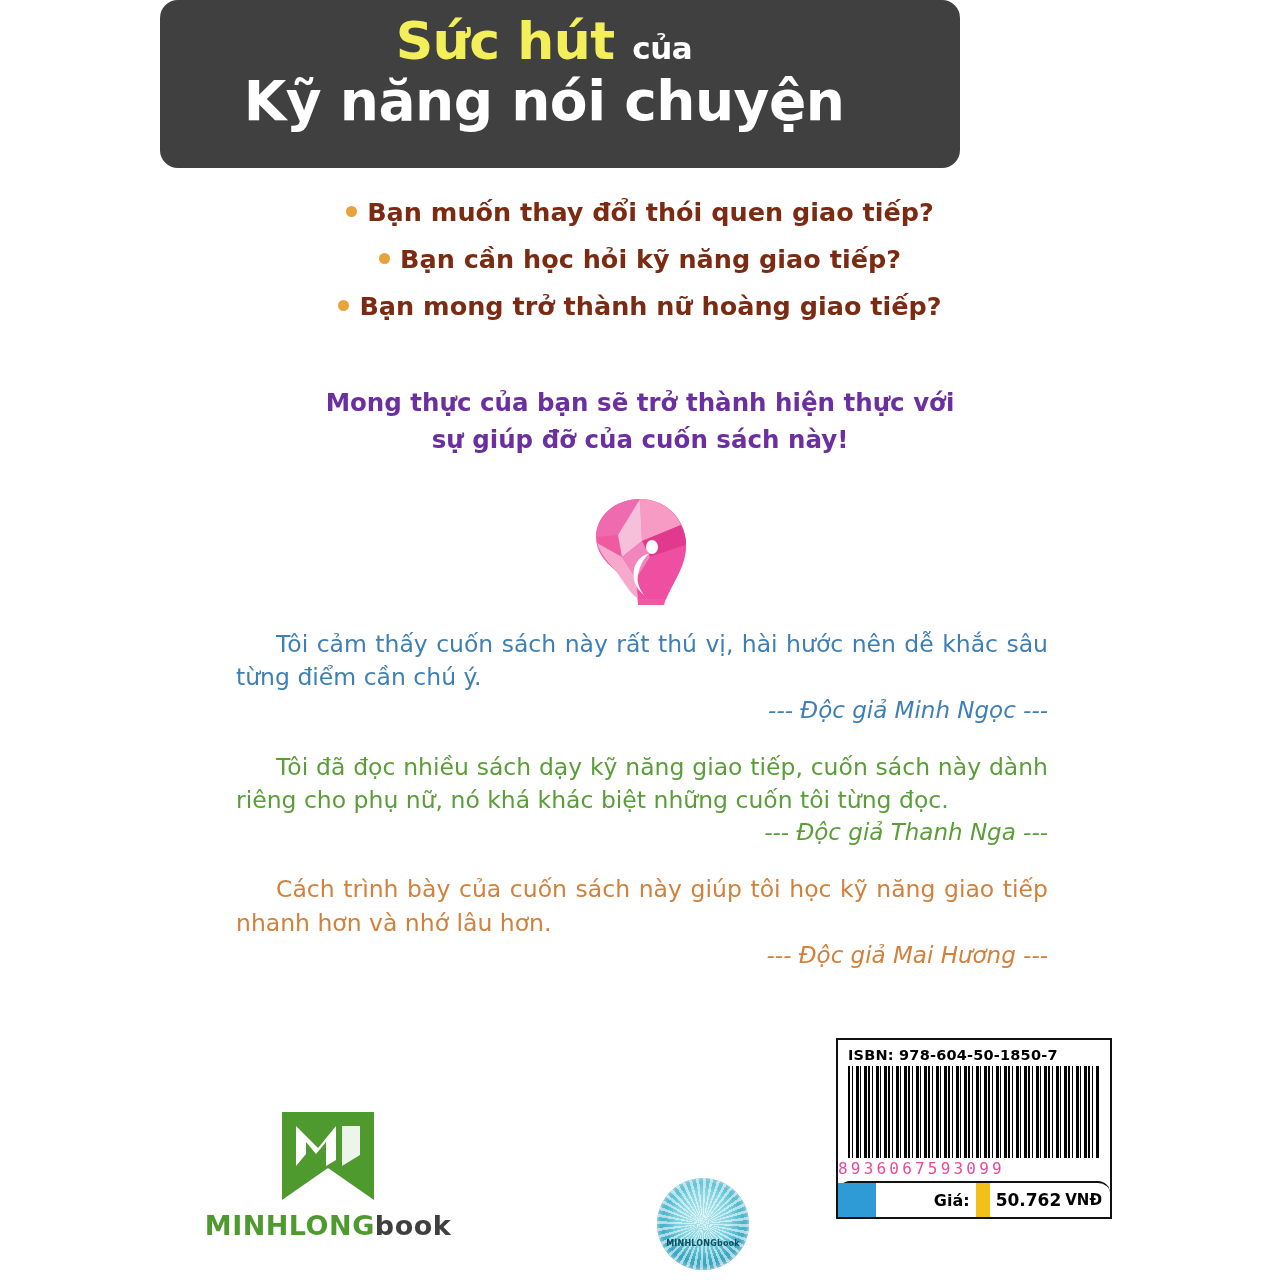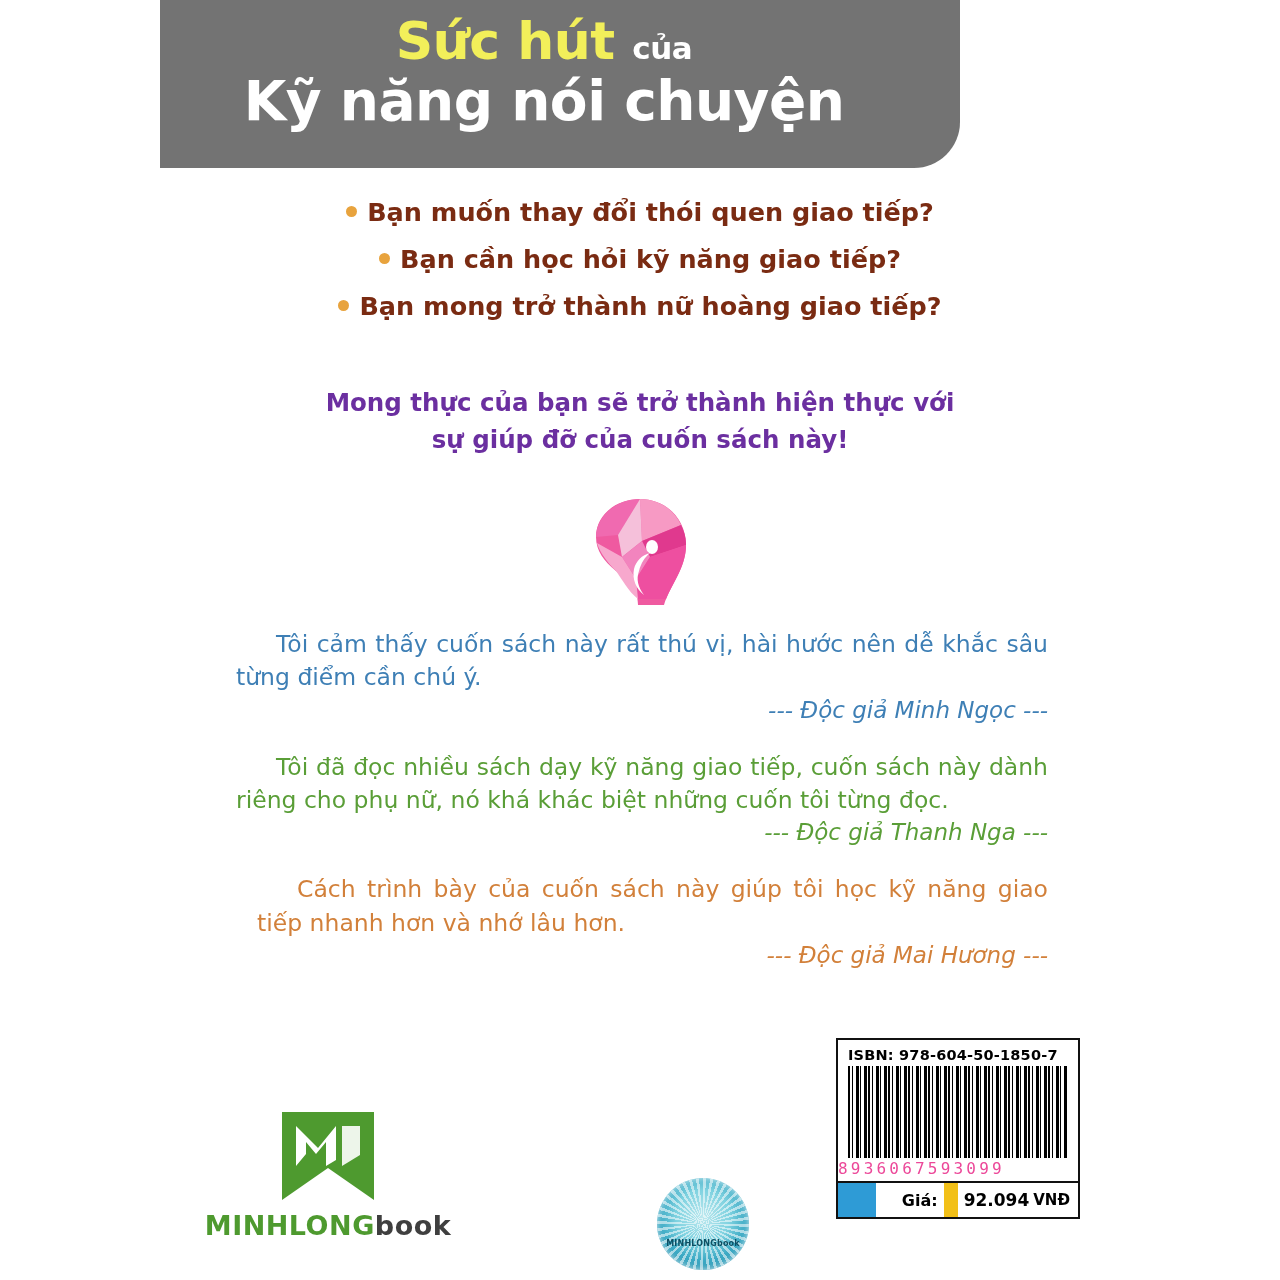--- a/index.html
+++ b/index.html
@@ -15,26 +15,27 @@
     overflow: hidden;
   }
 
   
   .title-banner {
     position: absolute;
     left: 160px;
     top: 0;
     width: 800px;
     height: 168px;
-    background: #737373;
+    background: #404040;
     border-bottom-right-radius: 46px;
     border-bottom-left-radius: 0;
     box-sizing: border-box;
     padding: 8px 40px 0 8px;
     text-align: center;
+    border-radius: 18px;
   }
   .title-line1 {
     margin: 0;
     padding-top: 6px;
     color: #f2ef5a;
     font-family: "DejaVu Sans", sans-serif;
     font-size: 52px;
     font-weight: bold;
     letter-spacing: -0.5px;
     line-height: 1.05;
@@ -121,21 +122,21 @@
     text-indent: 40px;
   }
   .review-attrib {
     font-size: 23px;
     font-style: italic;
     text-align: right;
     margin-top: 2px;
   }
   .review-1 .review-text, .review-1 .review-attrib { color: #3e7fb5; }
   .review-2 .review-text, .review-2 .review-attrib { color: #5a9e37; }
-  .review-3 .review-text, .review-3 .review-attrib { color: #d2803a; margin-left: 21px; }
+  .review-3 .review-text, .review-3 .review-attrib { color: #d2803a; }
 
   
   .publisher {
     position: absolute;
     left: 198px;
     top: 1108px;
     width: 260px;
     text-align: center;
   }
   .publisher-mark {
@@ -183,21 +184,21 @@
     font-weight: bold;
     color: #0d4f63;
     letter-spacing: 0.2px;
   }
 
   
   .barcode-block {
     position: absolute;
     left: 836px;
     top: 1038px;
-    width: 244px;
+    width: 276px;
     border: 2px solid #111;
     background: #fff;
     box-sizing: border-box;
   }
   .isbn-line {
     padding: 7px 8px 3px 10px;
     font-family: "DejaVu Sans", sans-serif;
     font-size: 14.5px;
     font-weight: bold;
     color: #000;
@@ -220,20 +221,21 @@
     font-size: 16px;
     letter-spacing: 3.2px;
     padding: 1px 0 3px 0;
     color: #ec4899;
   }
   .price-row {
     display: flex;
     align-items: stretch;
     border-top: 2px solid #111;
     height: 34px;
+    border-radius: 12px;
   }
   .price-swatch-blue {
     width: 38px;
     background: #2e9bd6;
   }
   .price-label {
     flex: 1;
     display: flex;
     align-items: center;
     justify-content: flex-end;
@@ -340,17 +342,17 @@
     <span>ISBN:</span>
     <span>978-604-50-1850-7</span>
   </div>
   <div class="barcode-bars"></div>
   <div class="barcode-digits">8936067593099</div>
   <div class="price-row">
     <div class="price-swatch-blue"></div>
     <div class="price-label">Giá:</div>
     <div class="price-swatch-yellow"></div>
     <div class="price-value">
-      <span>92.094</span>
+      <span>50.762</span>
       <span class="unit">VNĐ</span>
     </div>
   </div>
 </div>
 
 </body></html>

